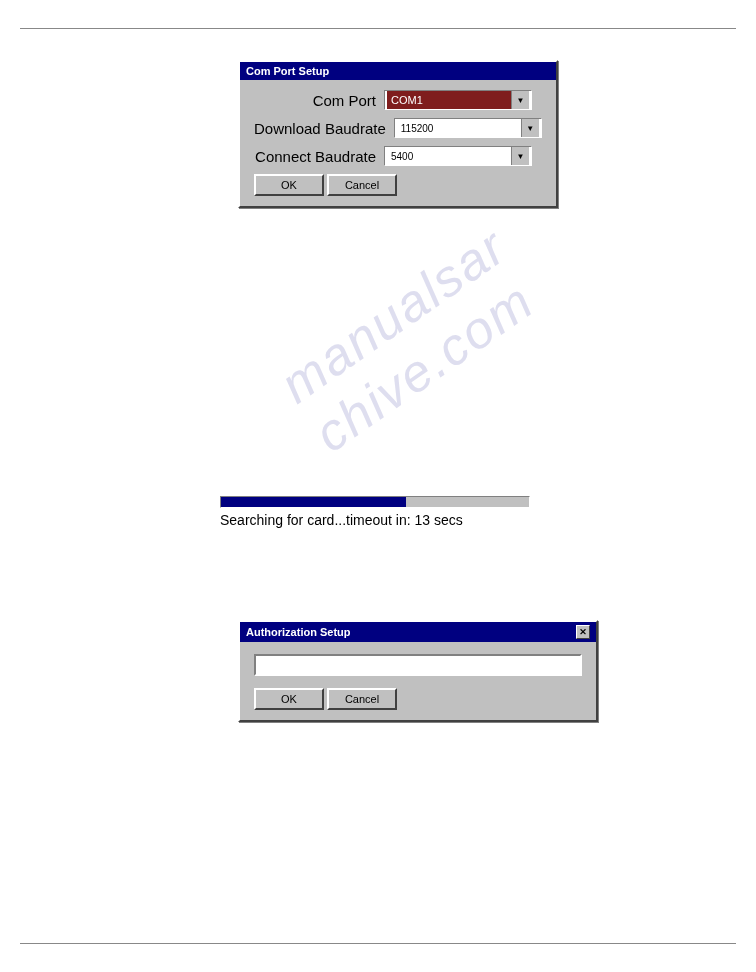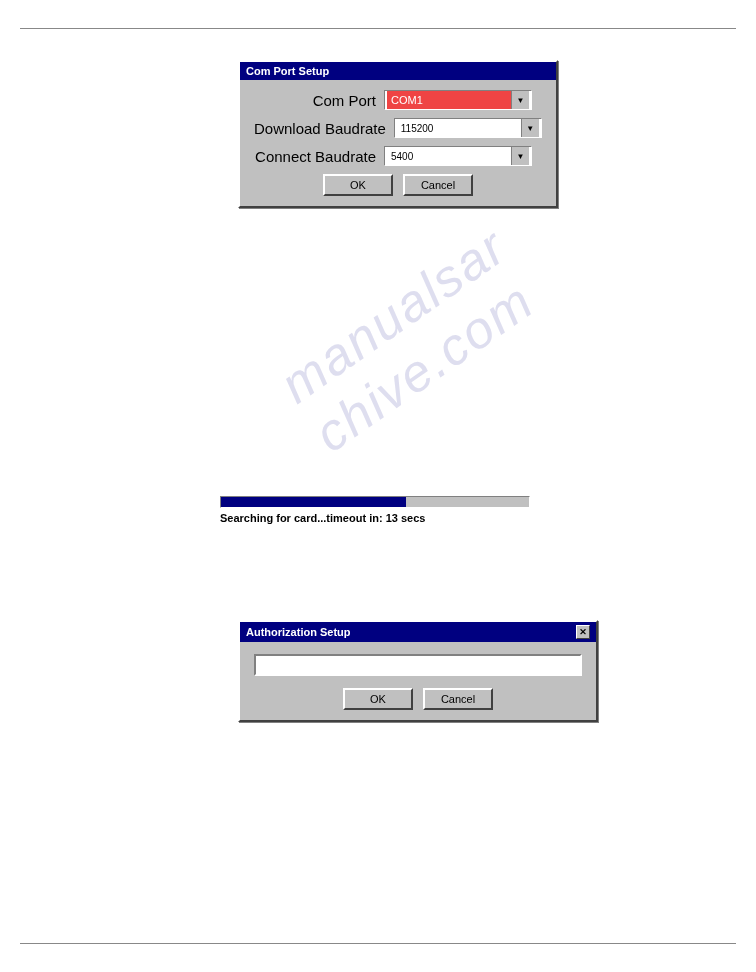--- a/index.html
+++ b/index.html
@@ -115,21 +115,21 @@
       border-bottom-color: #ffffff;
       font-size: 11px;
       display: flex;
       align-items: center;
       justify-content: space-between;
       padding: 0 2px;
       position: relative;
     }
 
     .win-select-value {
-      background: #ef4444;
+      background: #7f1d1d;
       color: #ffffff;
       font-size: 11px;
       padding: 1px 4px;
       flex: 1;
       height: 100%;
       display: flex;
       align-items: center;
     }
 
     .win-select-value-white {
@@ -151,22 +151,21 @@
       display: flex;
       align-items: center;
       justify-content: center;
       font-size: 8px;
       flex-shrink: 0;
     }
 
     
     .btn-row {
       display: flex;
-      justify-content: center;
-      gap: 10px;
+      gap: 3px;
       margin-top: 8px;
     }
 
     .win-btn {
       min-width: 70px;
       height: 22px;
       background: #c0c0c0;
       border: 2px solid #ffffff;
       border-right-color: #404040;
       border-bottom-color: #404040;
@@ -195,23 +194,22 @@
       border-bottom-color: #ffffff;
       margin-bottom: 4px;
     }
 
     .progress-bar-inner {
       height: 100%;
       background: #000080;
     }
 
     .progress-text {
-      font-size: 11px;
-      color: #000;
-      font-weight: bold;
+      font-size: 14px;
+      color: #000;
     }
 
     
     .win-input {
       background: #ffffff;
       border: 2px solid #808080;
       border-right-color: #ffffff;
       border-bottom-color: #ffffff;
       height: 22px;
       width: 100%;

